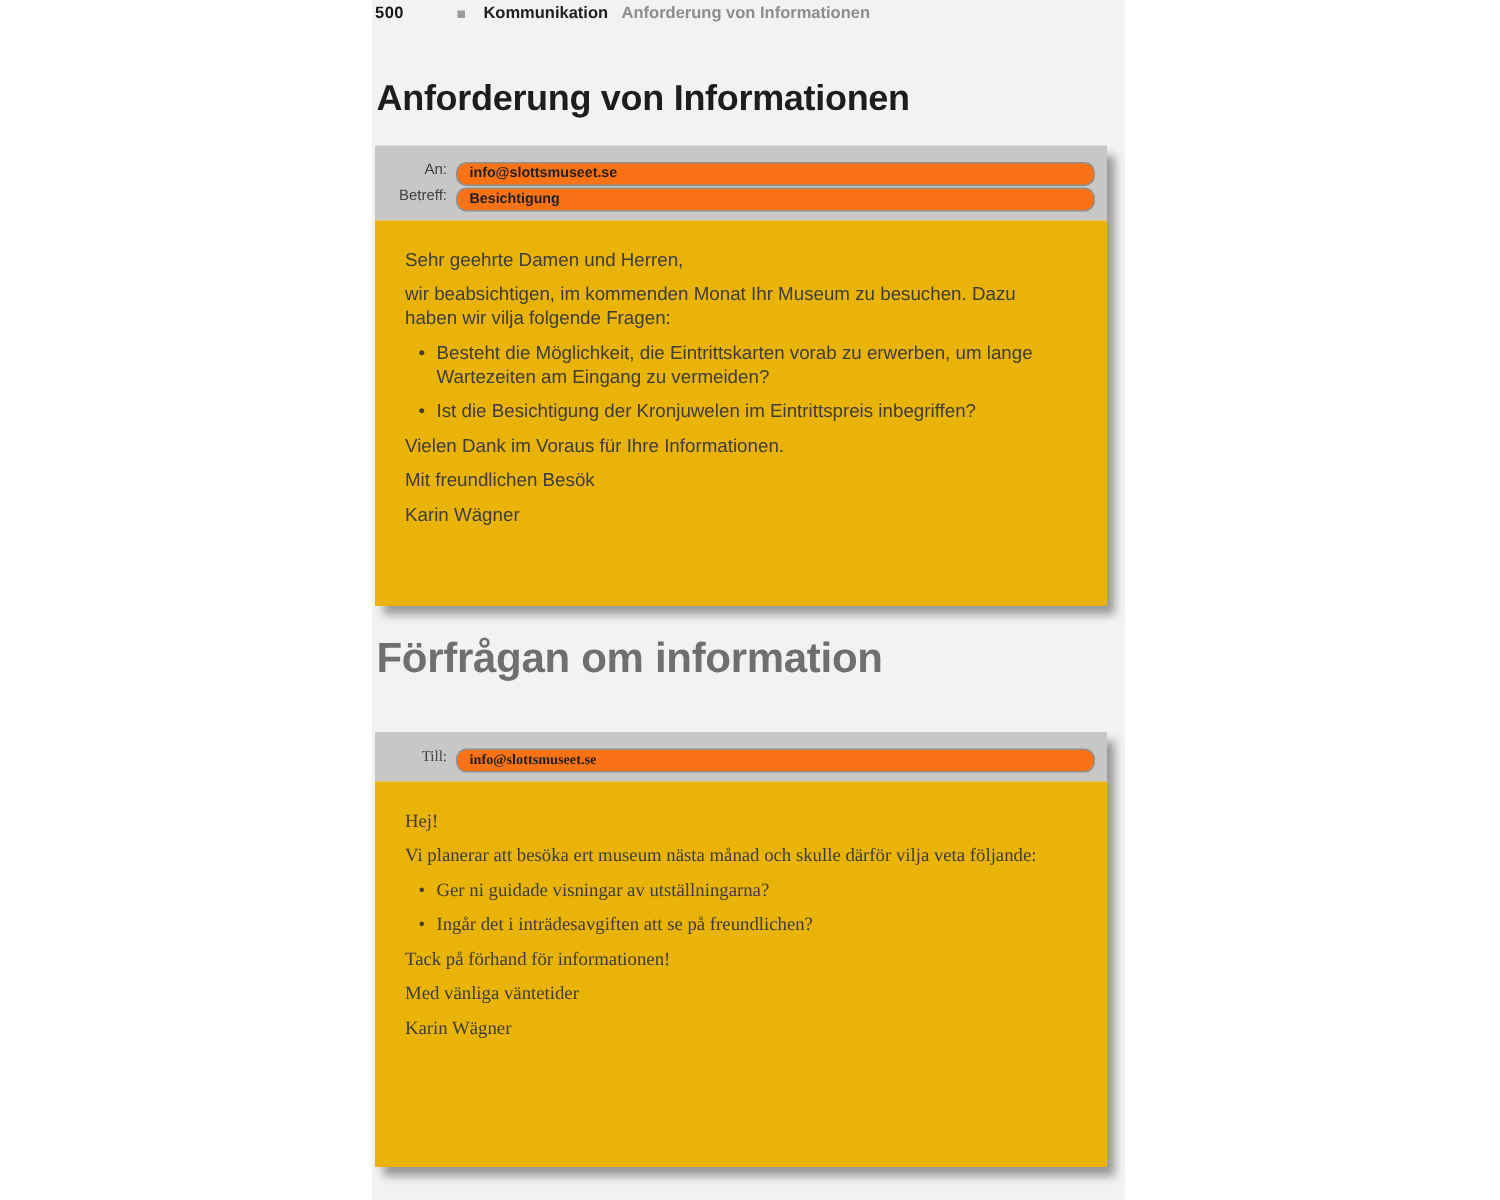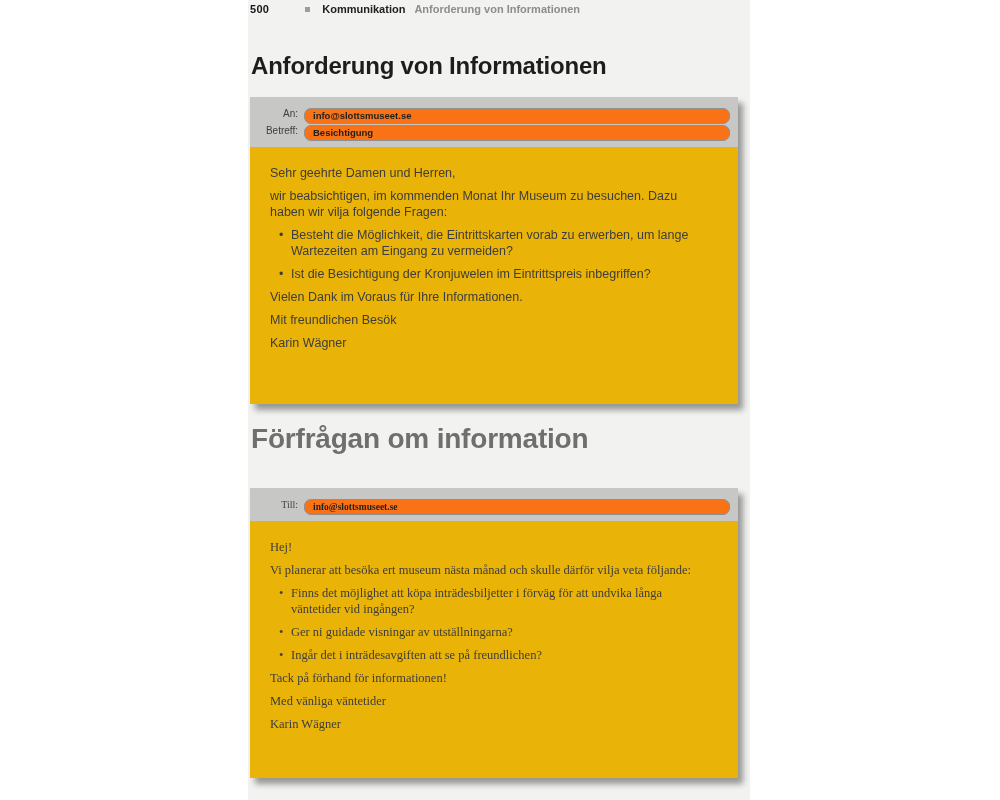--- a/index.html
+++ b/index.html
@@ -147,21 +147,20 @@
       <span class="lbl">Till:</span>
       <div class="field">
         <span class="fieldval">info@slottsmuseet.se</span>
       </div>
     </div>
   </div>
   <div class="email-body">
     <p>Hej!</p>
     <p>Vi planerar att besöka ert museum nästa månad och skulle därför vilja veta följande:</p>
     <ul>
-      <li>Finns det möjlighet att köpa inträdesbiljetter i förväg för att undvika långa väntetider vid ingången?</li>
       <li>Ger ni guidade visningar av utställningarna?</li>
       <li>Ingår det i inträdesavgiften att se på freundlichen?</li>
     </ul>
     <p>Tack på förhand för informationen!</p>
     <p>Med vänliga väntetider</p>
     <p>Karin Wägner</p>
   </div>
 </section>
 
 </body></html>

